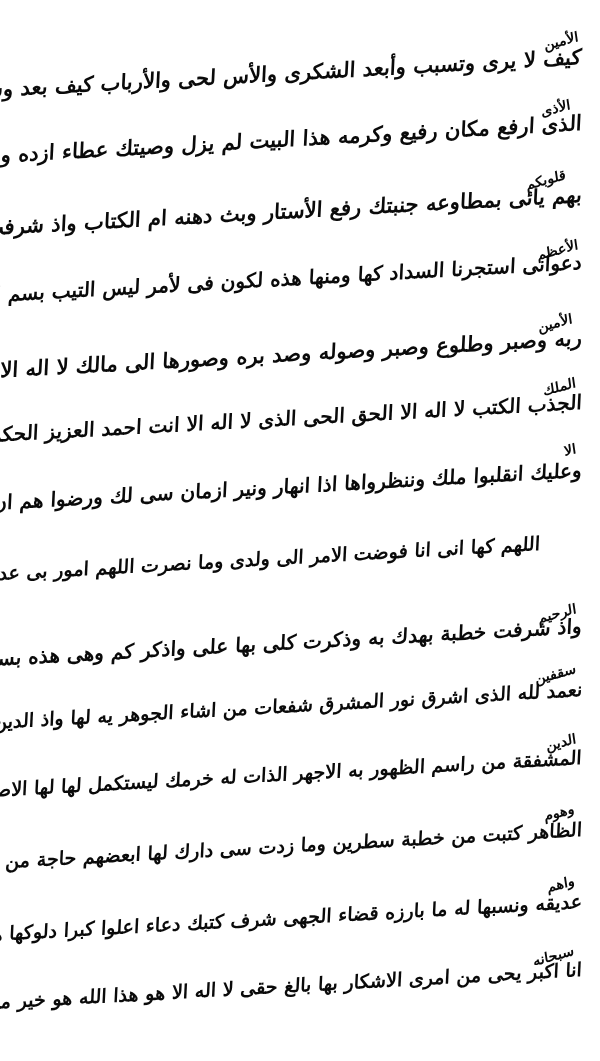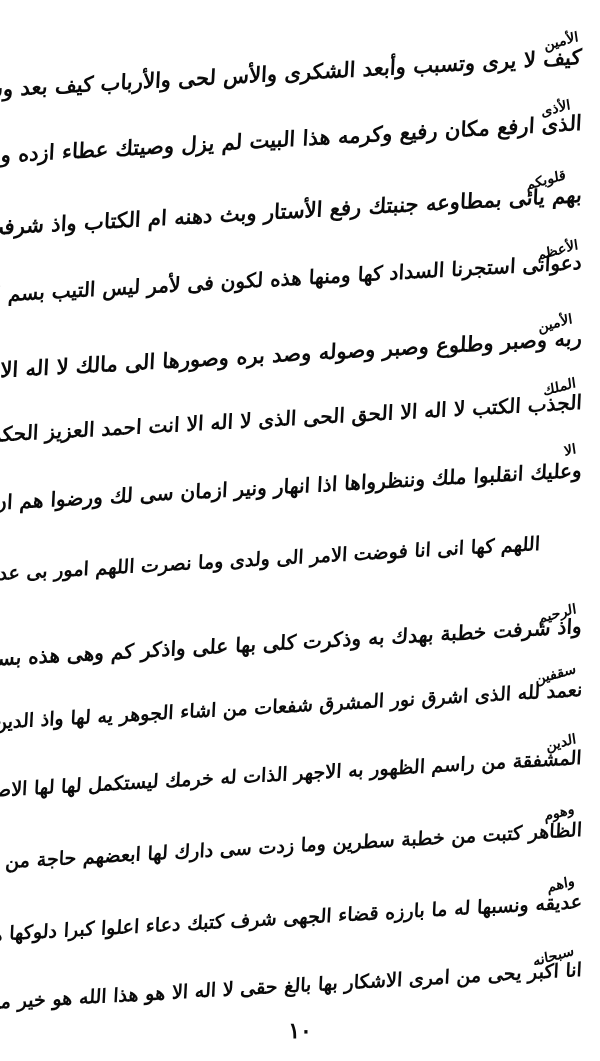--- a/index.html
+++ b/index.html
@@ -144,15 +144,14 @@
     <div class="sup" id="s10">وهوم</div>
 
     <div class="line slant" id="l12"><span class="run">عديقه ونسبها له ما بارزه قضاء الجهى شرف كتبك دعاء اعلوا كبرا   دلوكها هذا الدين لعين واهم</span></div>
     <div class="sup" id="s11">واهم</div>
 
     <div class="line slant" id="l13"><span class="run">انا اكبر يحى من امرى الاشكار بها بالغ حقى لا اله الا هو هذا الله هو خير من عشاء هو كن وبه على عليم سبحانه</span></div>
     <div class="sup" id="s12">سبحانه</div>
 
   </div>
 
-  <div class="page-number">١٠</div>
 
 </div>
 
 </body></html>

